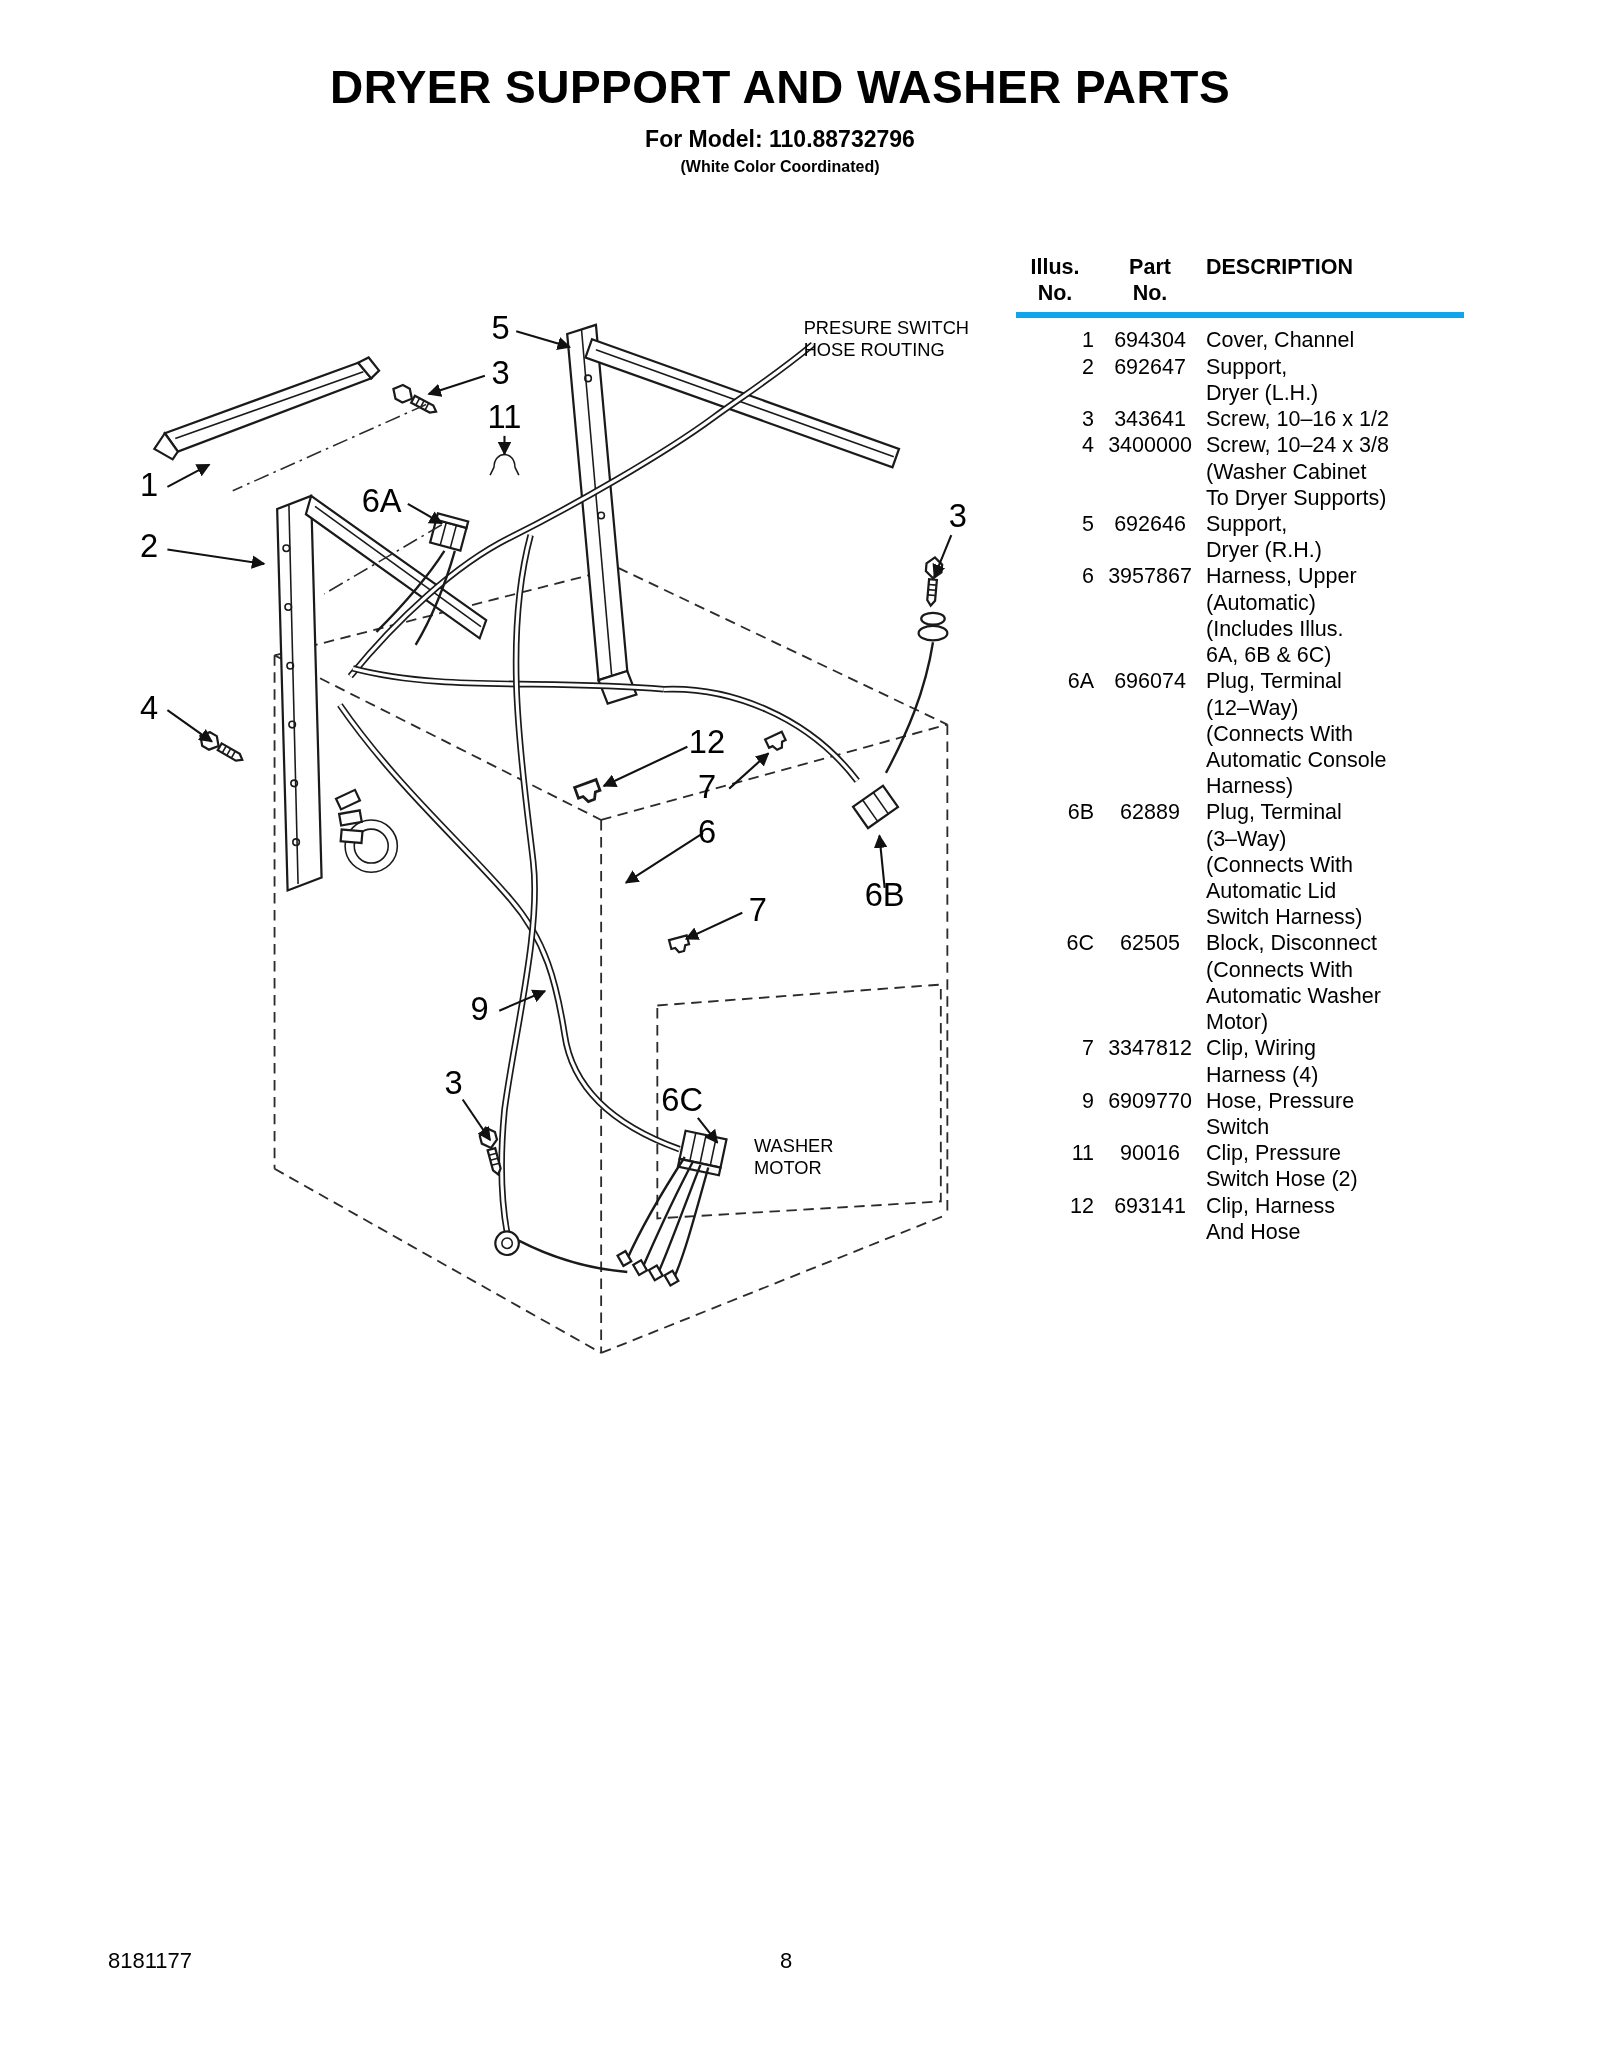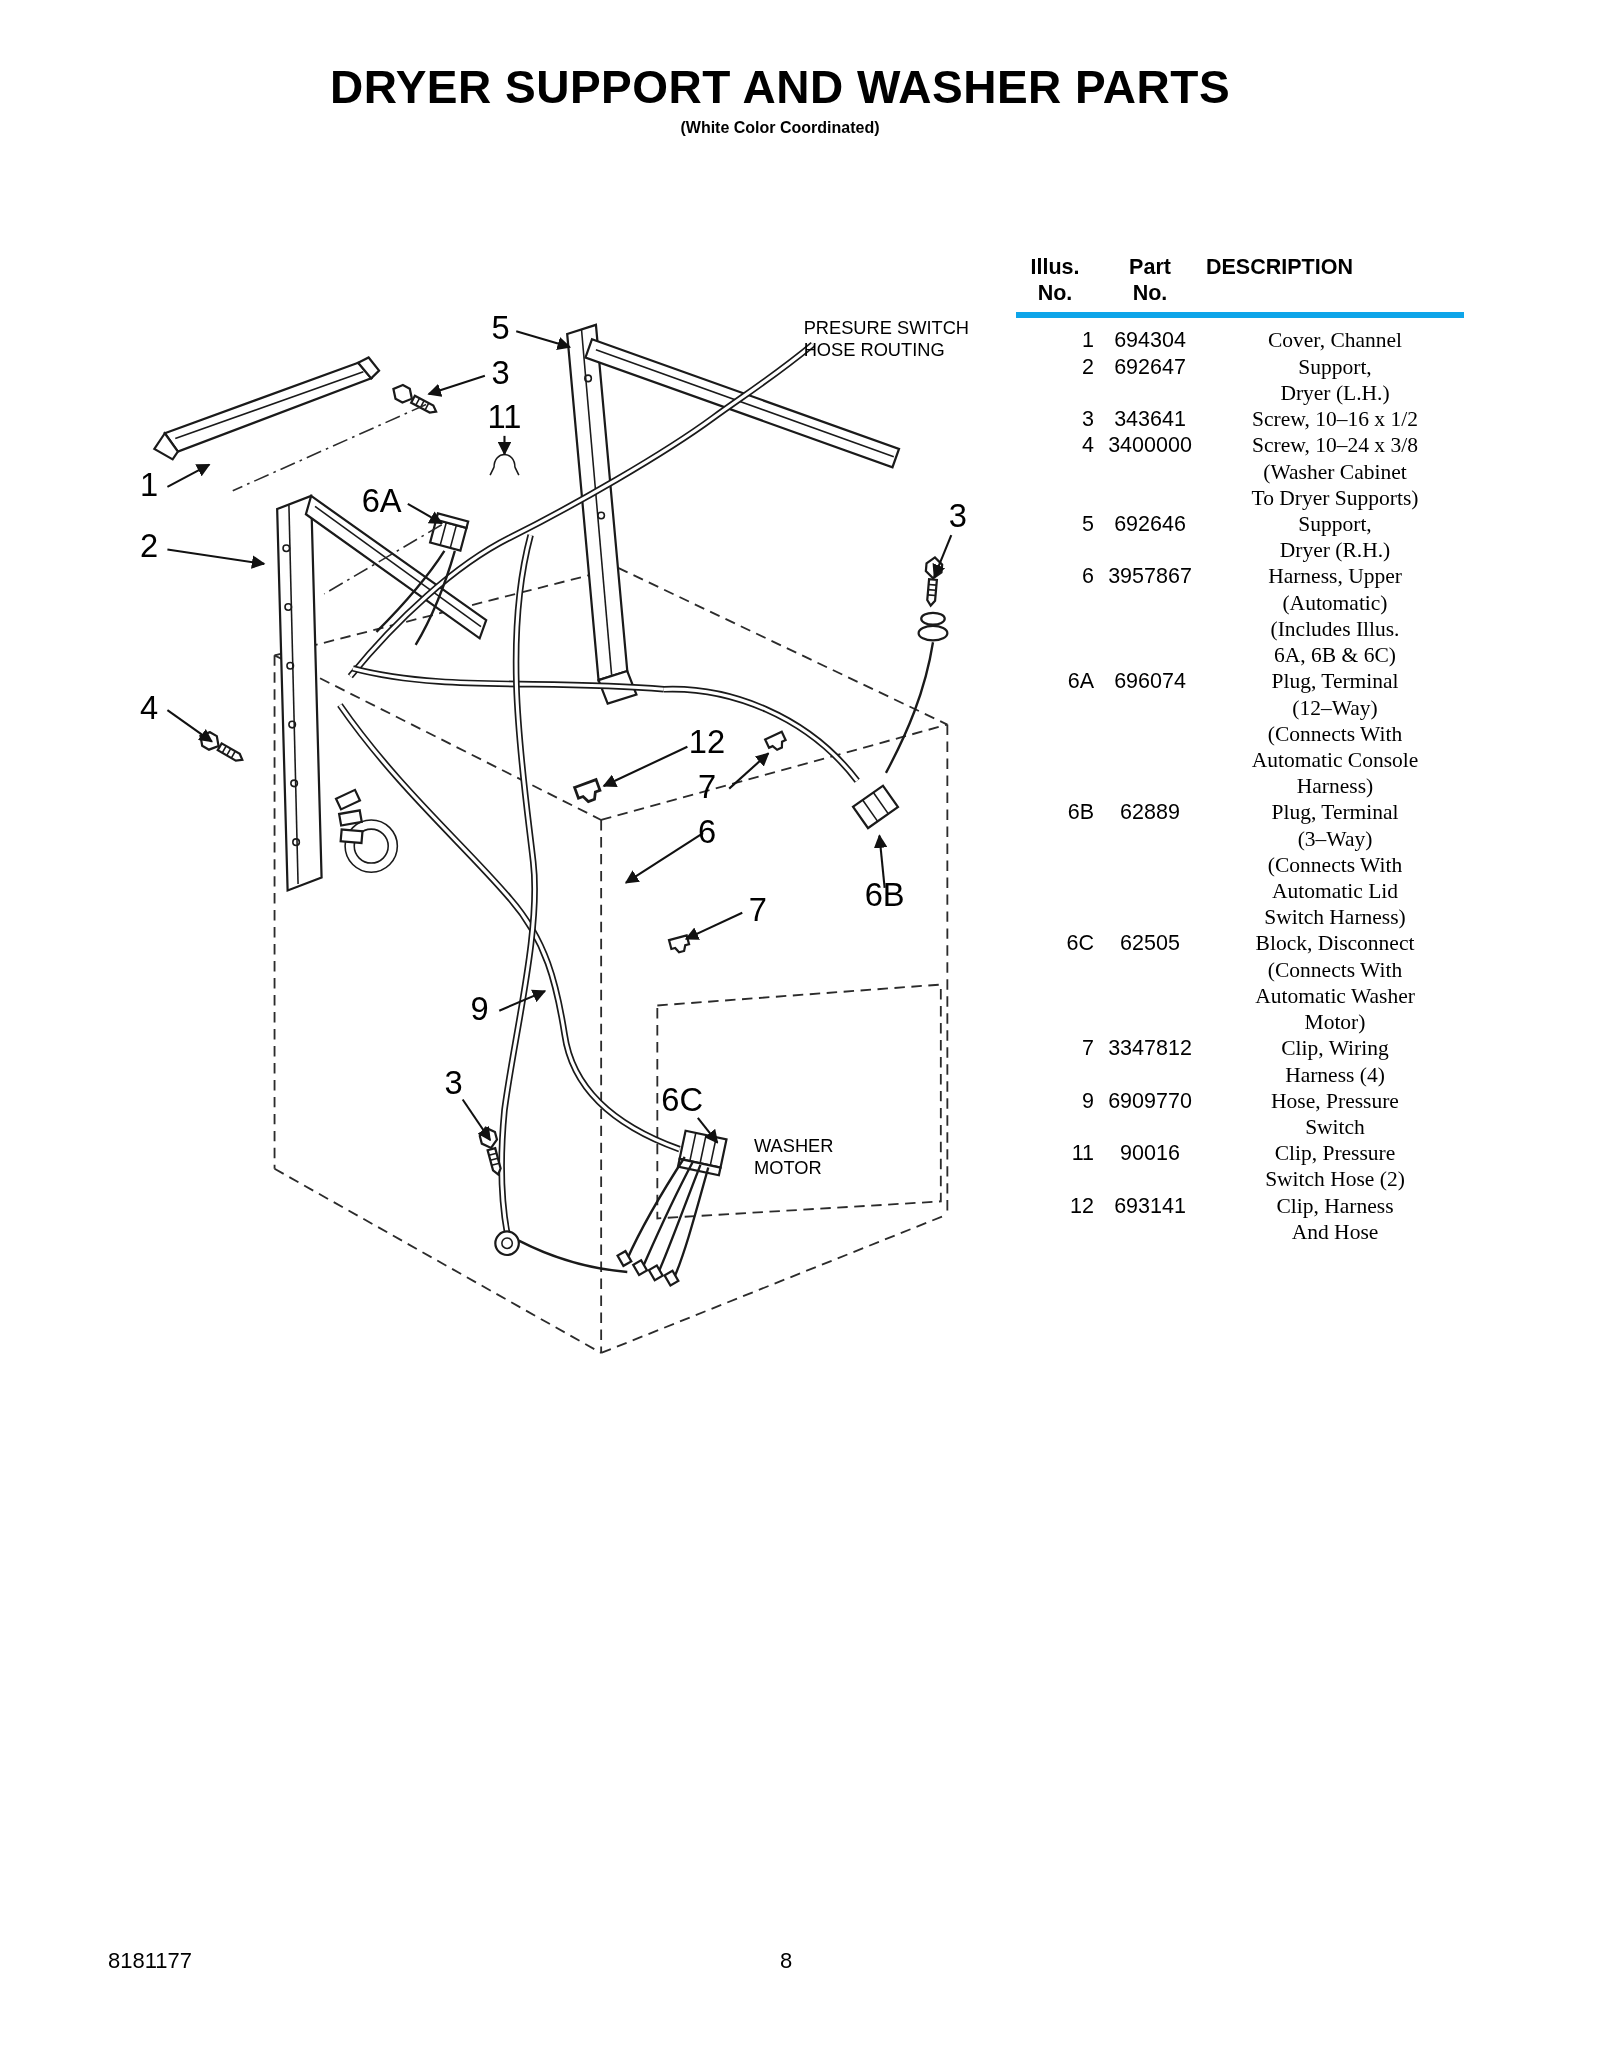--- a/index.html
+++ b/index.html
@@ -15,21 +15,21 @@
 
   
   .parts { position:absolute; left:1016px; top:254px; width:450px; }
   .parts table { border-collapse:collapse; }
   .parts th, .parts td { font-size:21.5px; line-height:1.22; vertical-align:top; padding:0; }
   .parts th { font-weight:bold; white-space:pre-line; border-bottom:6px solid #0ea5e9; padding-bottom:6px; }
   .th-illus, .th-part { text-align:center; }
   .th-desc { text-align:left; padding-left:14px; }
   .col-illus { width:78px; text-align:right; }
   .col-part  { width:112px; text-align:center; }
-  .col-desc  { width:258px; text-align:center; padding-left:14px; white-space:pre-line;font-family:Liberation Serif, serif; }
+  .col-desc  { width:258px; text-align:left; padding-left:14px; white-space:pre-line; }
   .parts tbody tr:first-child td { padding-top:9px; }
 
   
   .footer-left { position:absolute; left:108px; top:1948px; font-size:22px; }
   .footer-page { position:absolute; left:780px; top:1948px; font-size:22px; }
 
   
   .diagram { position:absolute; left:115px; top:300px; width:890px; height:1100px; }
   .dash    { fill:none; stroke:#2b2b2b; stroke-width:1.4; stroke-dasharray:8 5; }
   .dashdot { fill:none; stroke:#2b2b2b; stroke-width:1.2; stroke-dasharray:12 4 2 4; }
@@ -42,20 +42,21 @@
   .callout { font-size:25px; fill:#000; text-anchor:middle; font-family:"Liberation Sans", sans-serif; }
   .anno    { font-size:14px; fill:#000; text-anchor:start; font-family:"Liberation Sans", sans-serif; }
 </style>
 </head>
 <body>
 
 <div class="page">
 
   <div class="header">
     <div class="title">DRYER SUPPORT AND WASHER PARTS</div>
+    <div class="model">For Model: 110.88732796</div>
     <div class="colorline">(White Color Coordinated)</div>
   </div>
 
   <svg class="diagram" viewBox="0 0 681 842" xmlns="http://www.w3.org/2000/svg">
     <defs>
       <marker id="arrowhead" viewBox="0 0 10 10" refX="9" refY="5" markerWidth="6.5" markerHeight="6.5" orient="auto-start-reverse">
         <path d="M0,0 L10,5 L0,10 z" fill="#111"></path>
       </marker>
     </defs>
 

